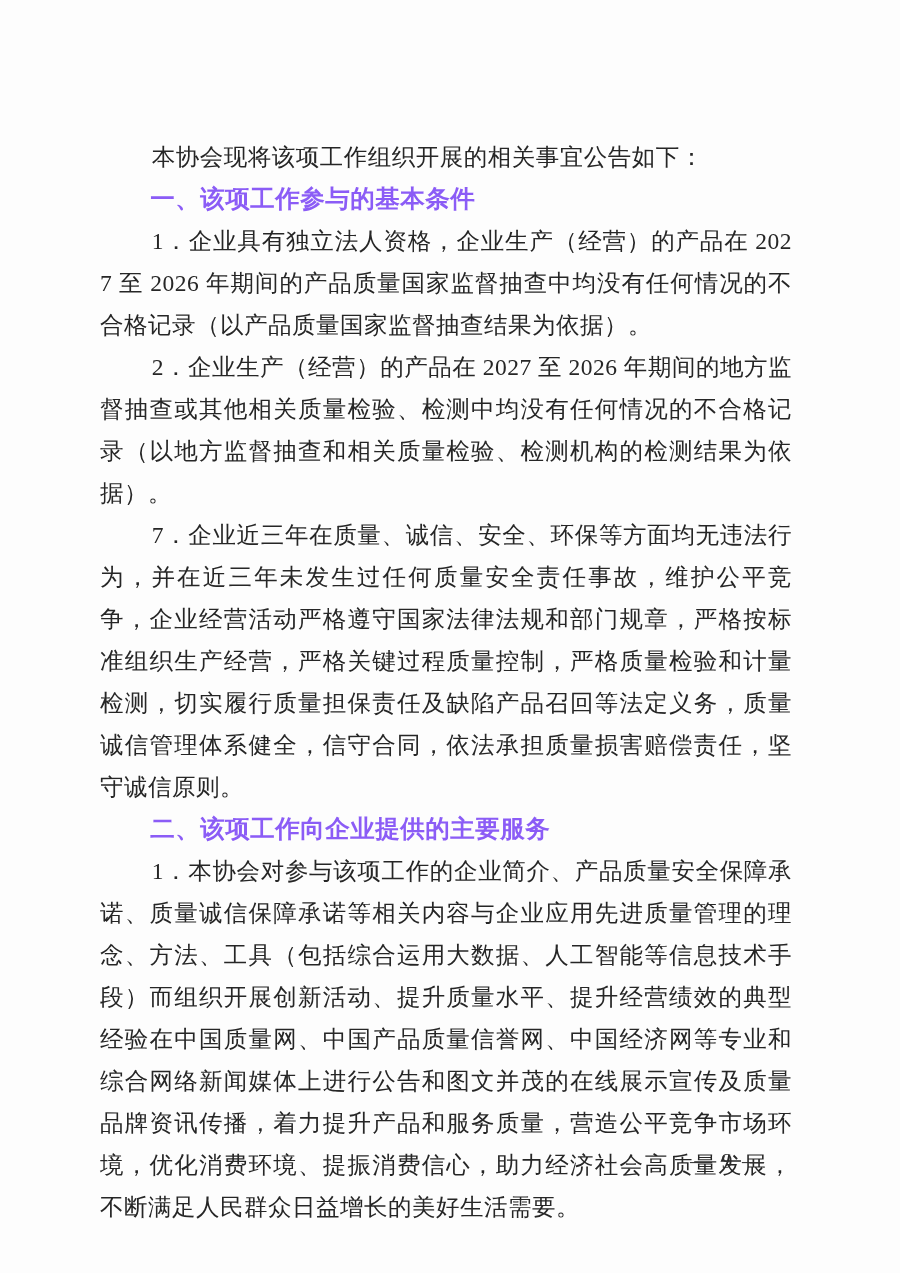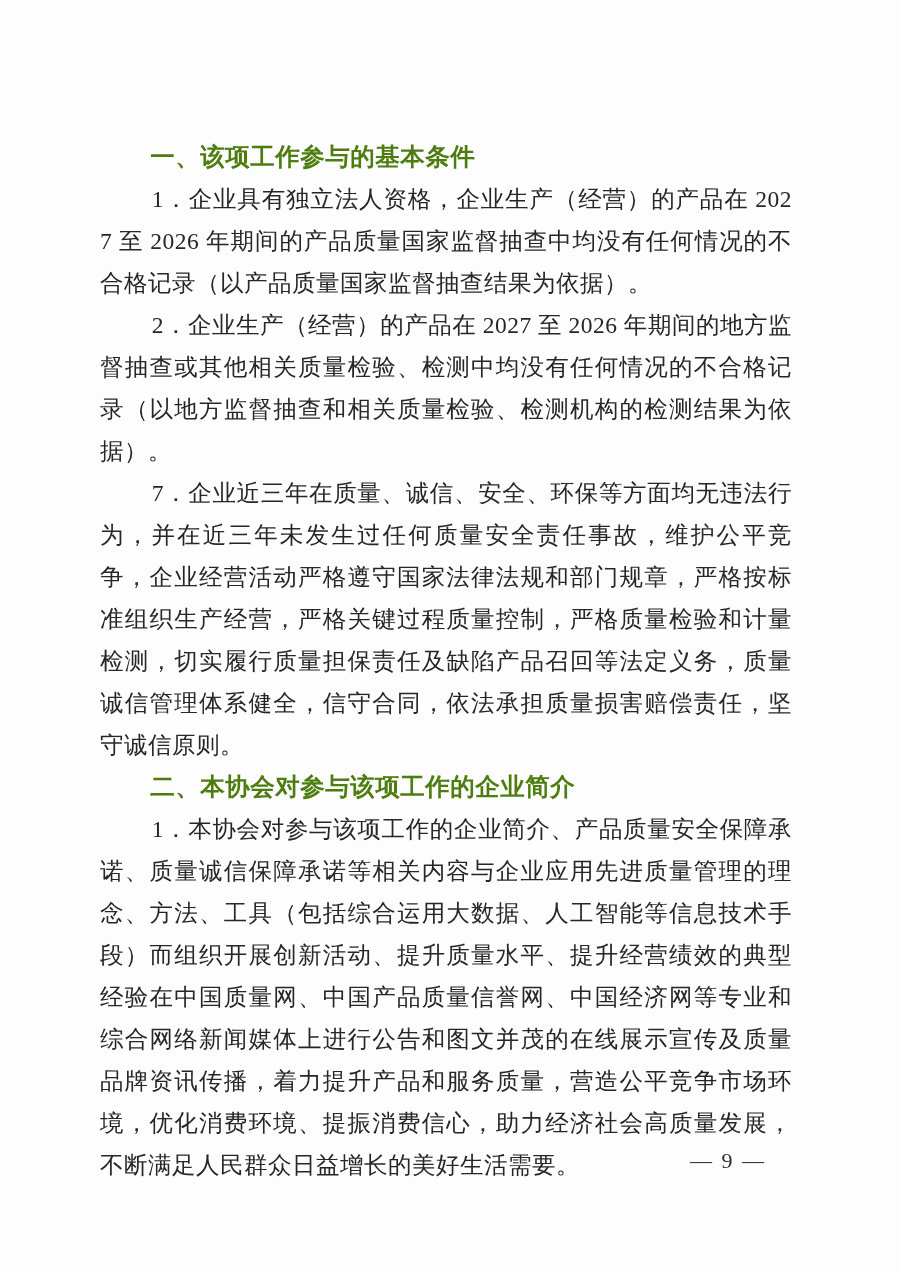--- a/index.html
+++ b/index.html
@@ -33,46 +33,47 @@
     word-break: break-all;
   }
   .content h2 {
     margin: 0;
     font-family: "Liberation Sans", sans-serif;
     font-weight: 700;
     font-size: 24.5px;
     line-height: 42px;
     text-indent: 2.05em;
     letter-spacing: 0.5px;
-    color: #4d7c0f;
+    color: #8b5cf6;
   }
   .page-number {
     position: absolute;
     top: 1146px;
     right: 134px;
     font-size: 22px;
     line-height: 30px;
     letter-spacing: 2px;
     color: #2e2e2e;
     font-family: "Liberation Serif", serif;
   }
 </style>
 </head>
 <body>
 
 <div class="page">
   <div class="content">
+    <p>本协会现将该项工作组织开展的相关事宜公告如下：</p>
 
     <h2>一、该项工作参与的基本条件</h2>
 
     <p>1．企业具有独立法人资格，企业生产（经营）的产品在 2027 至 2026 年期间的产品质量国家监督抽查中均没有任何情况的不合格记录（以产品质量国家监督抽查结果为依据）。</p>
 
     <p>2．企业生产（经营）的产品在 2027 至 2026 年期间的地方监督抽查或其他相关质量检验、检测中均没有任何情况的不合格记录（以地方监督抽查和相关质量检验、检测机构的检测结果为依据）。</p>
 
     <p>7．企业近三年在质量、诚信、安全、环保等方面均无违法行为，并在近三年未发生过任何质量安全责任事故，维护公平竞争，企业经营活动严格遵守国家法律法规和部门规章，严格按标准组织生产经营，严格关键过程质量控制，严格质量检验和计量检测，切实履行质量担保责任及缺陷产品召回等法定义务，质量诚信管理体系健全，信守合同，依法承担质量损害赔偿责任，坚守诚信原则。</p>
 
-    <h2>二、本协会对参与该项工作的企业简介</h2>
+    <h2>二、该项工作向企业提供的主要服务</h2>
 
     <p>1．本协会对参与该项工作的企业简介、产品质量安全保障承诺、质量诚信保障承诺等相关内容与企业应用先进质量管理的理念、方法、工具（包括综合运用大数据、人工智能等信息技术手段）而组织开展创新活动、提升质量水平、提升经营绩效的典型经验在中国质量网、中国产品质量信誉网、中国经济网等专业和综合网络新闻媒体上进行公告和图文并茂的在线展示宣传及质量品牌资讯传播，着力提升产品和服务质量，营造公平竞争市场环境，优化消费环境、提振消费信心，助力经济社会高质量发展，不断满足人民群众日益增长的美好生活需要。</p>
   </div>
 
   <div class="page-number">— 9 —</div>
 </div>
 
 </body></html>

